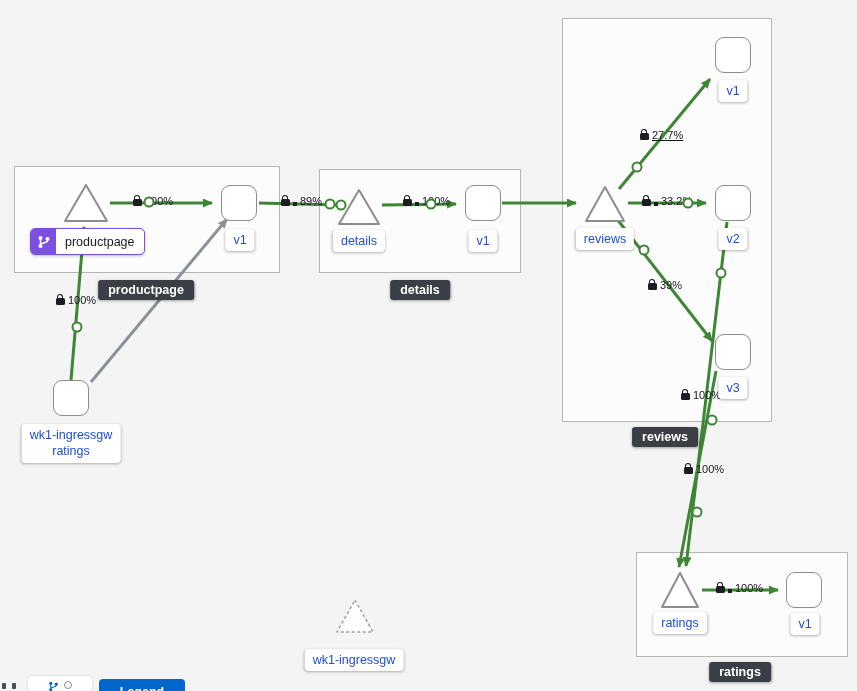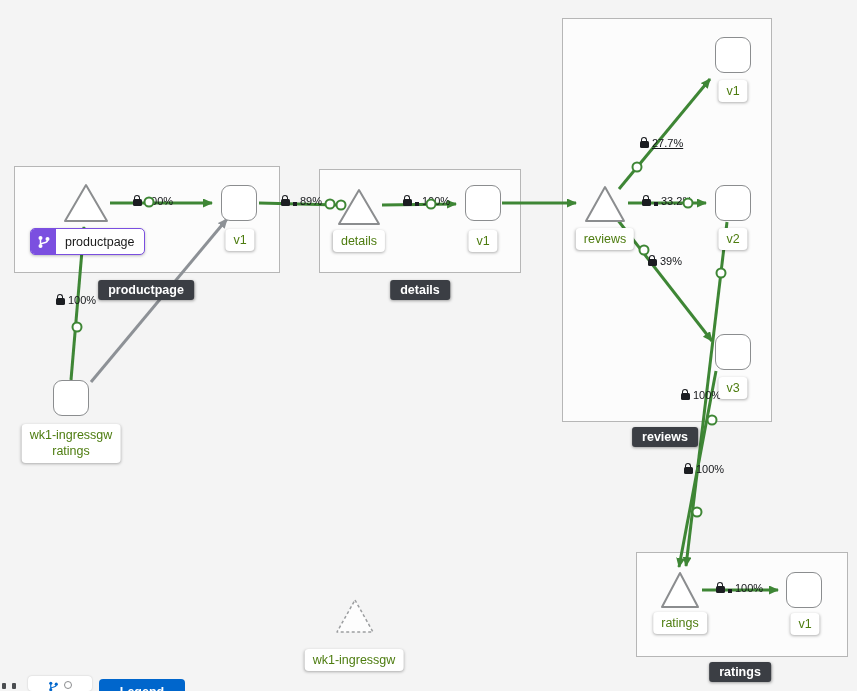--- a/index.html
+++ b/index.html
@@ -12,21 +12,21 @@
     position:absolute;background:#fcfcfc;border:1px solid #b6b6b6;
   }
   .sq-node{
     position:absolute;width:36px;height:36px;background:#ffffff;
     border:1.5px solid #8b8d8f;border-radius:9px;box-sizing:border-box;
   }
   .tri-node{position:absolute;}
   .node-label{
     position:absolute;transform:translateX(-50%);
     background:#ffffff;border-radius:4px;padding:3px 8px;
-    font-size:12.5px;color:#4d7c0f;white-space:nowrap;text-align:center;
+    font-size:12.5px;color:#1d4ed8;white-space:nowrap;text-align:center;
     box-shadow:0 1px 3px rgba(0,0,0,.30);line-height:1.3;
   }
   .tooltip{
     position:absolute;transform:translateX(-50%);
     background:#3b3e44;color:#ffffff;border-radius:3px;padding:3px 10px;
     font-size:12.5px;font-weight:bold;white-space:nowrap;
     box-shadow:0 1px 3px rgba(0,0,0,.35);
   }
   .edge-label{
     position:absolute;display:inline-flex;align-items:flex-start;gap:3px;
@@ -119,30 +119,30 @@
   <div class="edge-label" style="left:281px;top:194px;">
     <span class="lock"></span>
     <span class="sq"></span>
     <span class="txt">89%</span>
   </div>
   <div class="edge-label" style="left:403px;top:194px;">
     <span class="lock"></span>
     <span class="sq"></span>
     <span class="txt">100%</span>
   </div>
-  <div class="edge-label" style="left:640px;top:136px;text-decoration:underline;">
+  <div class="edge-label" style="left:640px;top:128px;text-decoration:underline;">
     <span class="lock"></span>
     <span class="txt">27.7%</span>
   </div>
   <div class="edge-label" style="left:642px;top:194px;">
     <span class="lock"></span>
     <span class="sq"></span>
     <span class="txt">33.2%</span>
   </div>
-  <div class="edge-label" style="left:648px;top:254px;">
+  <div class="edge-label" style="left:648px;top:278px;">
     <span class="lock"></span>
     <span class="txt">39%</span>
   </div>
   <div class="edge-label" style="left:681px;top:388px;">
     <span class="lock"></span>
     <span class="txt">100%</span>
   </div>
   <div class="edge-label" style="left:684px;top:462px;">
     <span class="lock"></span>
     <span class="txt">100%</span>

